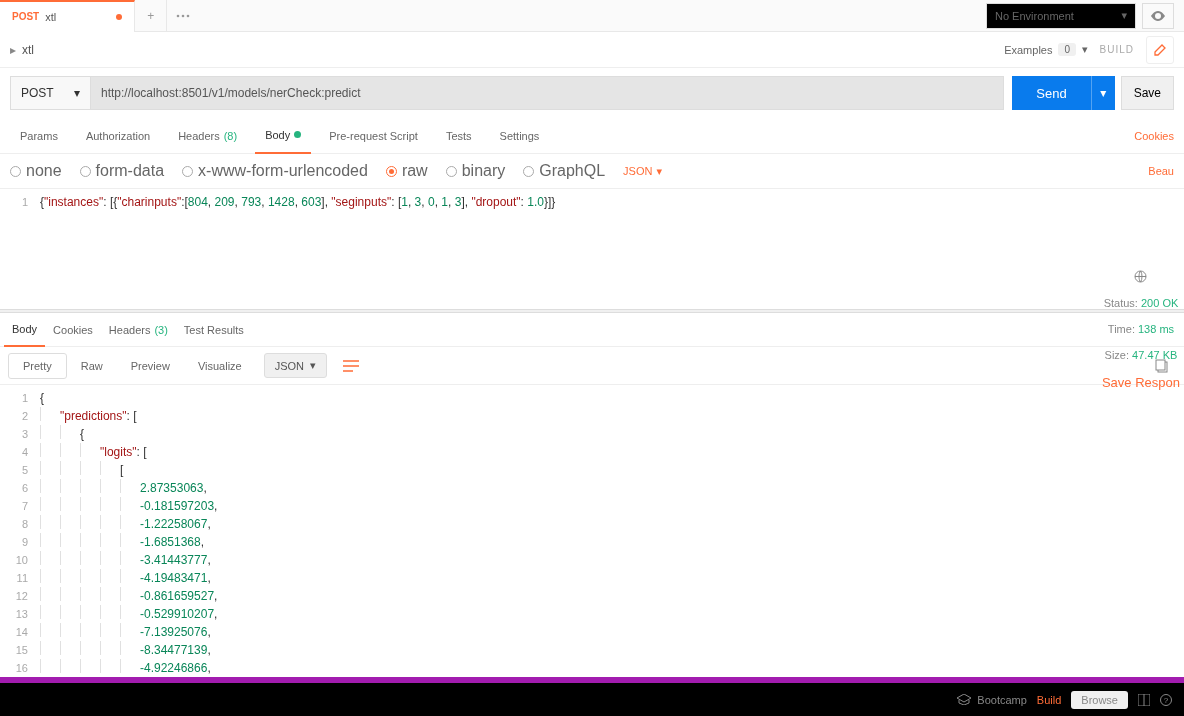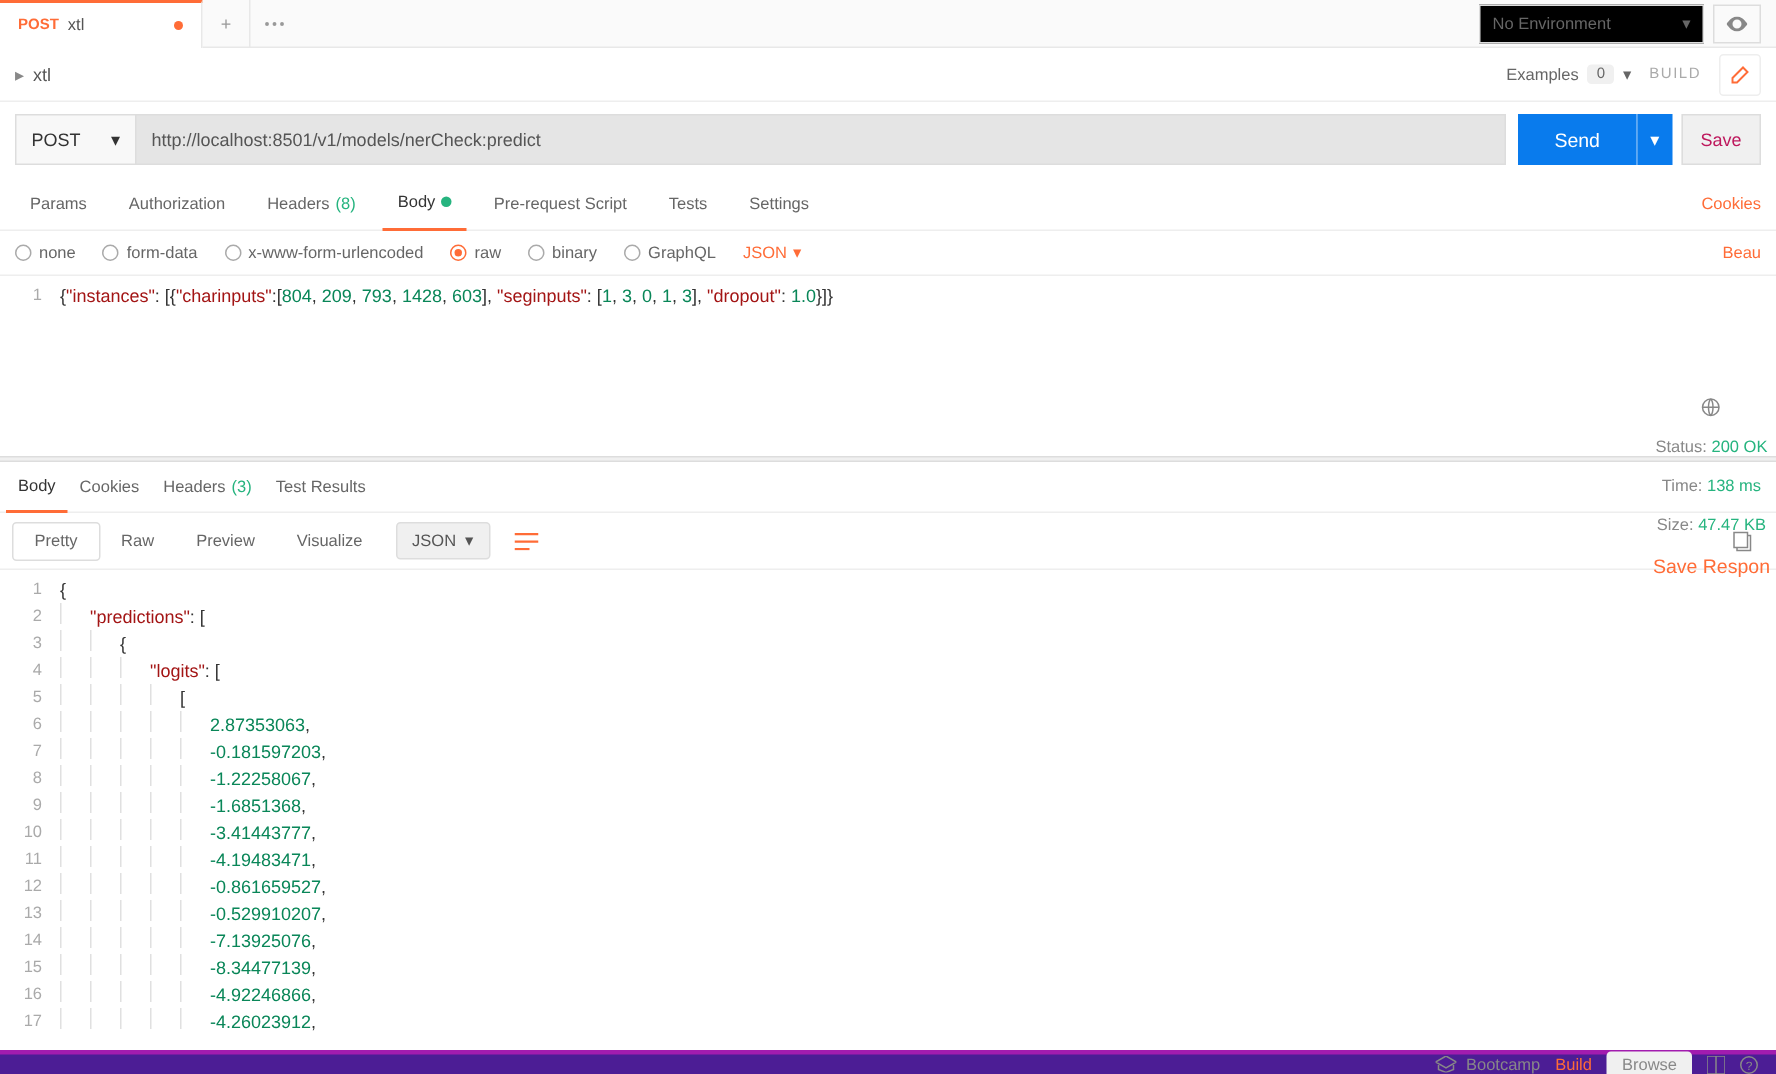--- a/index.html
+++ b/index.html
@@ -20,29 +20,29 @@
 .bc-right { margin-left: auto; display: flex; align-items: center; gap: 12px; }
 .examples { color: #666; font-size: 11px; display: flex; align-items: center; gap: 6px; }
 .examples .count { background: #f0f0f0; border-radius: 3px; padding: 1px 6px; font-size: 10px; }
 .build-txt { color: #aaa; font-size: 10px; letter-spacing: 1px; }
 .edit-icon { width: 28px; height: 28px; display: flex; align-items: center; justify-content: center; color: #ff6c37; border: 1px solid #eee; border-radius: 3px; }
 .url-row { display: flex; align-items: center; padding: 8px 10px; gap: 0; }
 .method-select { height: 34px; width: 80px; border: 1px solid #ddd; background: #f8f8f8; display: flex; align-items: center; padding: 0 10px; color: #333; font-size: 12px; justify-content: space-between; border-right: none; }
 .url-input { flex: 1; height: 34px; border: 1px solid #ddd; padding: 0 10px; font-size: 12px; color: #555; background: #e5e5e5; }
 .send-btn { height: 34px; background: #097bed; color: #fff; border: none; padding: 0 24px; font-size: 13px; font-weight: 500; margin-left: 8px; display: flex; align-items: center; }
 .send-caret { width: 24px; height: 34px; background: #097bed; border-left: 1px solid rgba(255,255,255,0.3); display: flex; align-items: center; justify-content: center; color: #fff; }
-.save-btn { height: 34px; background: #f0f0f0; color: #be185d; border: 1px solid #ddd; padding: 0 12px; margin-left: 6px; font-size: 12px; }
+.save-btn { height: 34px; background: #f0f0f0; color: #000000; border: 1px solid #ddd; padding: 0 12px; margin-left: 6px; font-size: 12px; }
 .req-tabs { display: flex; align-items: center; padding: 0 10px; height: 36px; border-bottom: 1px solid #eee; }
 .req-tab { padding: 0 10px; height: 36px; display: flex; align-items: center; color: #666; font-size: 11px; cursor: pointer; gap: 4px; margin-right: 8px; }
 .req-tab.active { border-bottom: 2px solid #ff6c37; color: #333; }
 .req-tab .green-dot { width: 7px; height: 7px; background: #26b47f; border-radius: 50%; }
 .req-tab .count-badge { color: #26b47f; }
 .cookies-link { margin-left: auto; color: #ff6c37; font-size: 11px; }
 .body-opts { display: flex; align-items: center; padding: 8px 10px; gap: 18px; border-bottom: 1px solid #eee; }
-.radio-opt { display: flex; align-items: center; gap: 5px; color: #666; font-size: 11px; }
+.radio-opt { display: flex; align-items: center; gap: 5px; color: #666; font-size: 16px; }
 .radio-opt .r { width: 11px; height: 11px; border: 1px solid #aaa; border-radius: 50%; display: inline-block; position: relative; }
 .radio-opt.sel .r::after { content: ''; width: 5px; height: 5px; background: #ff6c37; border-radius: 50%; position: absolute; top: 2px; left: 2px; }
 .radio-opt.sel .r { border-color: #ff6c37; }
 .fmt-select { color: #ff6c37; font-size: 11px; display: flex; align-items: center; gap: 4px; cursor: pointer; }
 .beautify { margin-left: auto; color: #ff6c37; font-size: 11px; }
 .code-area { font-family: Consolas, Monaco, monospace; font-size: 12px; padding: 4px 0; }
 .code-line { display: flex; }
 .line-num { width: 40px; text-align: right; padding-right: 12px; color: #aaa; user-select: none; font-size: 11px; line-height: 18px; }
 .line-content { flex: 1; line-height: 18px; white-space: pre; }
 .req-body-area { height: 120px; overflow: auto; }
@@ -58,21 +58,21 @@
 .resp-meta .globe { color: #888; }
 .save-resp { color: #ff6c37; font-size: 13px; }
 .resp-toolbar { display: flex; align-items: center; height: 38px; padding: 0 8px; gap: 0; border-bottom: 1px solid #eee; }
 .view-tab { padding: 6px 14px; font-size: 11px; color: #666; cursor: pointer; }
 .view-tab.active { background: #fff; border: 1px solid #ddd; border-radius: 3px; }
 .resp-fmt { background: #f0f0f0; padding: 5px 10px; font-size: 11px; color: #555; display: flex; align-items: center; gap: 6px; margin-left: 8px; border: 1px solid #ddd; border-radius: 3px; }
 .wrap-icon { margin-left: 8px; color: #ff6c37; padding: 5px 8px; }
 .copy-icon { margin-left: auto; color: #888; padding: 5px 8px; }
 .resp-body { height: 310px; overflow: auto; }
 .indent-guide { border-left: 1px solid #e0e0e0; display: inline-block; width: 20px; height: 14px; vertical-align: top; }
-.footer { position: fixed; bottom: 0; left: 0; right: 0; height: 16px; border-top: 3px solid #a21caf; display: flex; align-items: center; padding: 0 12px; background: #4c1d95; font-size: 11px; color: #888; gap: 14px; }
+.footer { position: fixed; bottom: 0; left: 0; right: 0; height: 39px; border-top: 6px solid #a21caf; display: flex; align-items: center; padding: 0 12px; background: #000000; font-size: 11px; color: #888; gap: 14px; }
 .footer .fr { margin-left: auto; display: flex; gap: 10px; align-items: center; }
 .footer .build-f { color: #ff6c37; }
 .footer .browse-f { color: #888; background: #f0f0f0; padding: 3px 10px; border-radius: 3px; }
 .bootcamp { display: flex; align-items: center; gap: 6px; }
 svg { display: block; }
 </style>
 </head>
 <body>
 
 <div class="top-bar">

